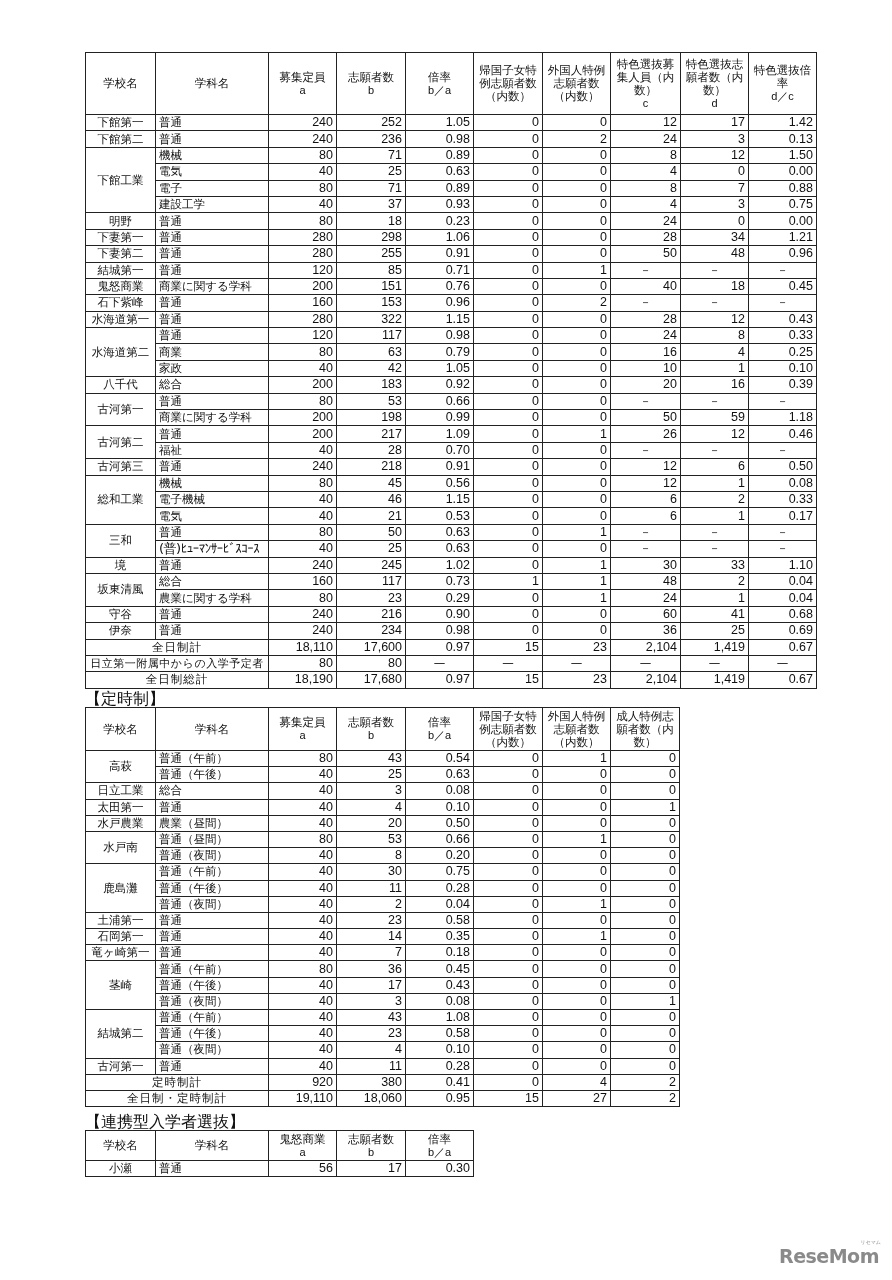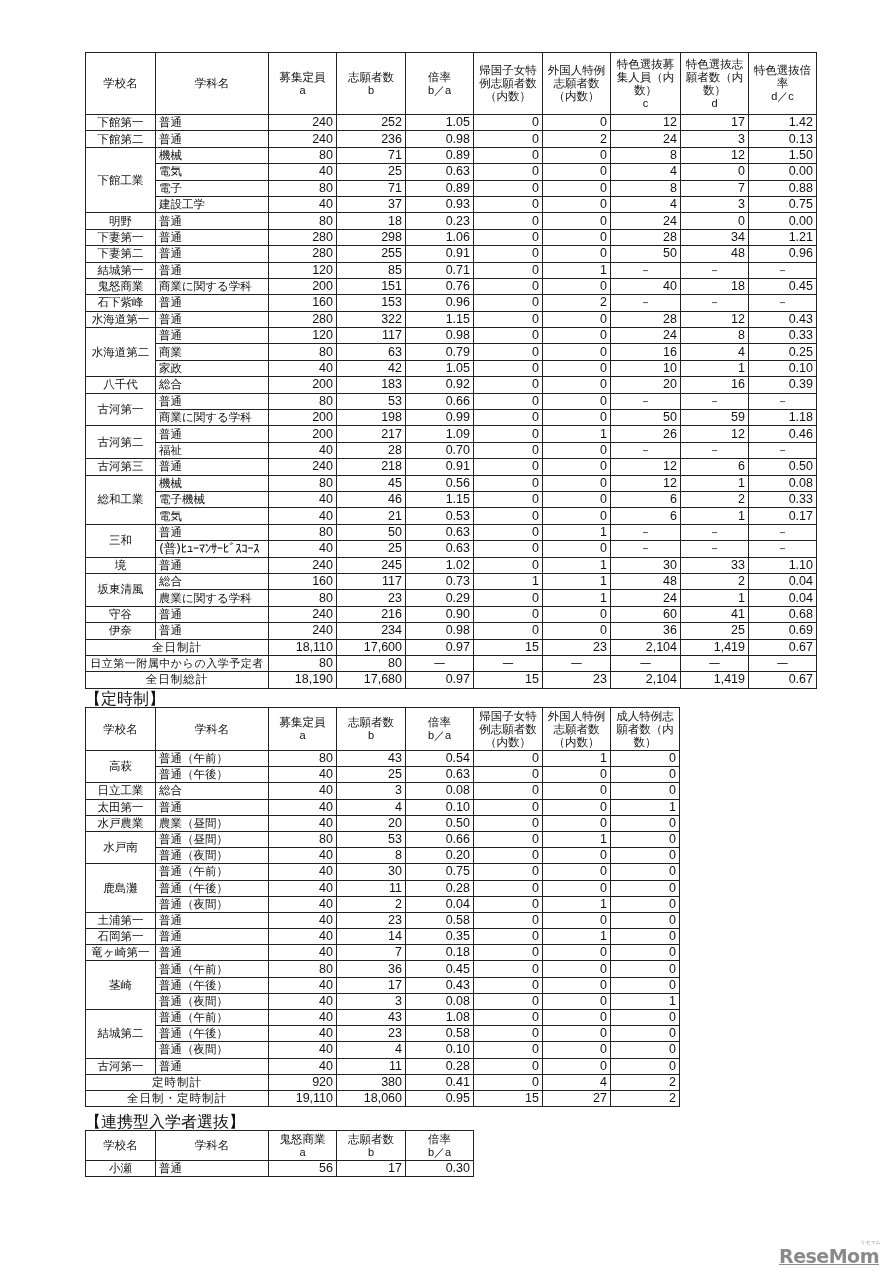--- a/index.html
+++ b/index.html
@@ -17,21 +17,21 @@
   .outer { border:1.5px solid #111; }
   .sub { display:block; font-family:"Liberation Sans", sans-serif; font-size:11px; }
   .section-title { position:absolute; font-size:16px; }
   #t1 { left:85px; top:52px; width:731px; }
   #t1 th { height:61px; }
   #t2 { left:85px; top:707px; width:594px; }
   #t2 th { height:42px; }
   #t3 { left:85px; top:1130px; width:389px; }
   #t3 th { height:29px; }
   #t3 td, #t2 td { height:15.2px; }
-  .logo { position:absolute; left:779px; top:1245px; font-family:"DejaVu Sans", sans-serif; font-weight:bold; font-size:19px; color:#8a8a8a; letter-spacing:-0.5px;text-decoration:underline; }
+  .logo { position:absolute; left:779px; top:1245px; font-family:"DejaVu Sans", sans-serif; font-weight:bold; font-size:19px; color:#8a8a8a; letter-spacing:-0.5px; }
   .logo .kana { position:absolute; right:-2px; top:-6px; font-size:5px; font-weight:normal; letter-spacing:0; }
 </style>
 </head>
 <body>
 
 <table id="t1" class="outer">
   <colgroup>
     <col style="width:70px">
       <col style="width:113px">
       <col style="width:68px">

